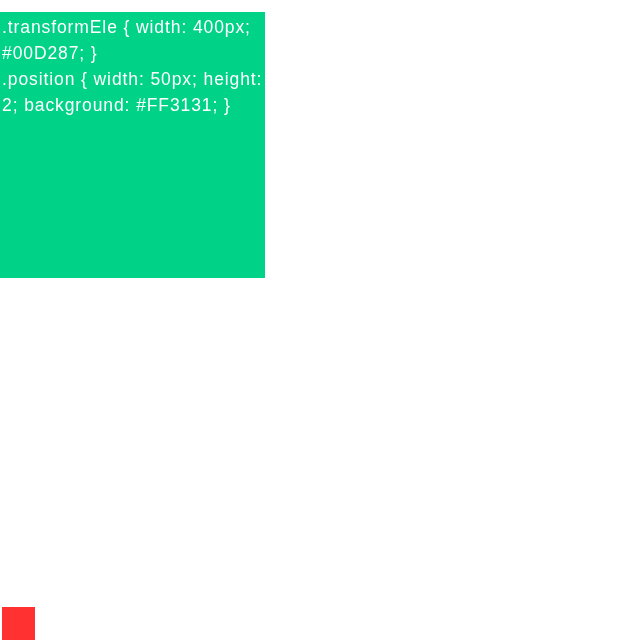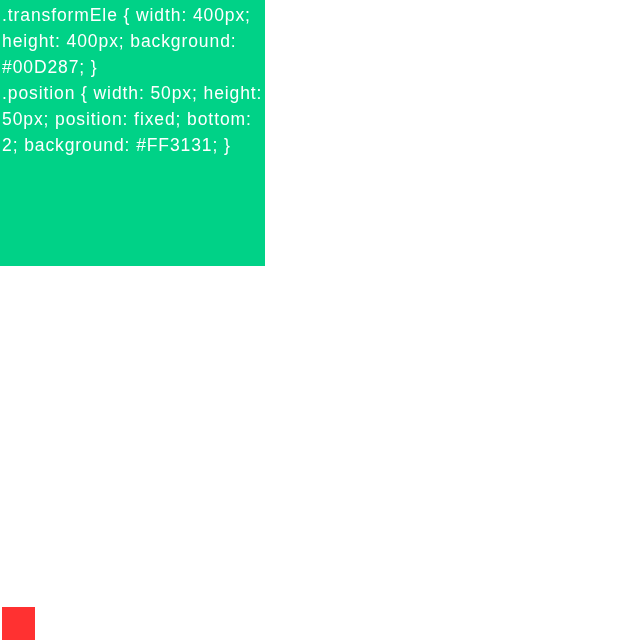--- a/index.html
+++ b/index.html
@@ -10,21 +10,21 @@
     width: 638px;
     height: 640px;
     position: relative;
     background: #FFFFFF;
     overflow: hidden;
     font-family: "Liberation Sans", sans-serif;
   }
   .transform-ele {
     position: absolute;
     left: 0;
-    top: 0;
+    top: 12px;
     width: 265px;
     height: 266px;
     background: var(--transform-bg, #00D287);
   }
   .code-text {
     padding: 2px 0 0 2px;
     font-size: 17.5px;
     line-height: 26px;
     letter-spacing: 0.9px;
     font-family: "Liberation Sans", sans-serif;
@@ -41,21 +41,19 @@
     height: 33px;
     background: var(--fixed-bg, #FF3131);
   }
 </style>
 </head>
 <body style="background: rgb(255, 255, 255);">
 
 <div class="transform-ele">
   <div class="code-text">
     <div class="code-line">.transformEle { width: 400px;</div>
-    <div class="code-line">height: 400px; background:</div>
     <div class="code-line">#00D287; }</div>
     <div class="code-line">.position { width: 50px; height:</div>
-    <div class="code-line">50px; position: fixed; bottom:</div>
     <div class="code-line">2; background: #FF3131; }</div>
   </div>
 </div>
 
 <div class="fixed-ele"></div>
 
 </body></html>

